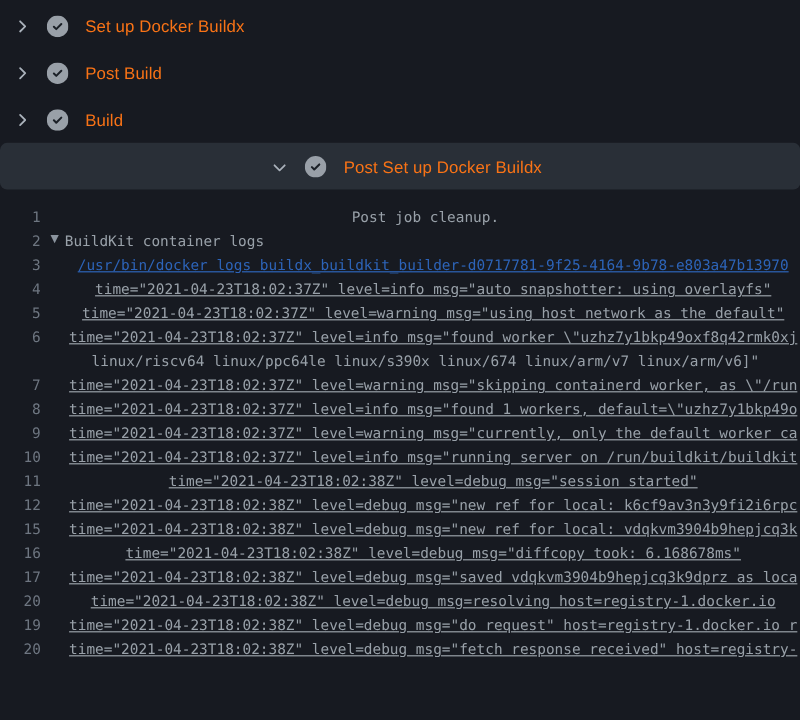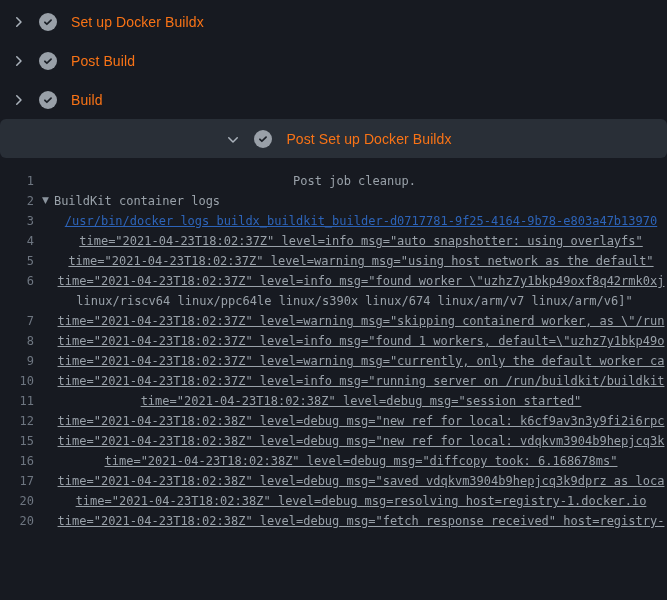--- a/index.html
+++ b/index.html
@@ -190,19 +190,23 @@
   <div class="log-row indent">
     <span class="ln">17</span>
     <span class="lt">time="2021-04-23T18:02:38Z" level=debug msg="saved vdqkvm3904b9hepjcq3k9dprz as loca</span>
   </div>
 
   <div class="log-row indent">
     <span class="ln">20</span>
     <span class="lt">time="2021-04-23T18:02:38Z" level=debug msg=resolving host=registry-1.docker.io</span>
   </div>
 
+  <div class="log-row indent">
+    <span class="ln">19</span>
+    <span class="lt">time="2021-04-23T18:02:38Z" level=debug msg="do request" host=registry-1.docker.io r</span>
+  </div>
 
 
   <div class="log-row indent">
     <span class="ln">20</span>
     <span class="lt">time="2021-04-23T18:02:38Z" level=debug msg="fetch response received" host=registry-</span>
   </div>
 </div>
 
 </body></html>

